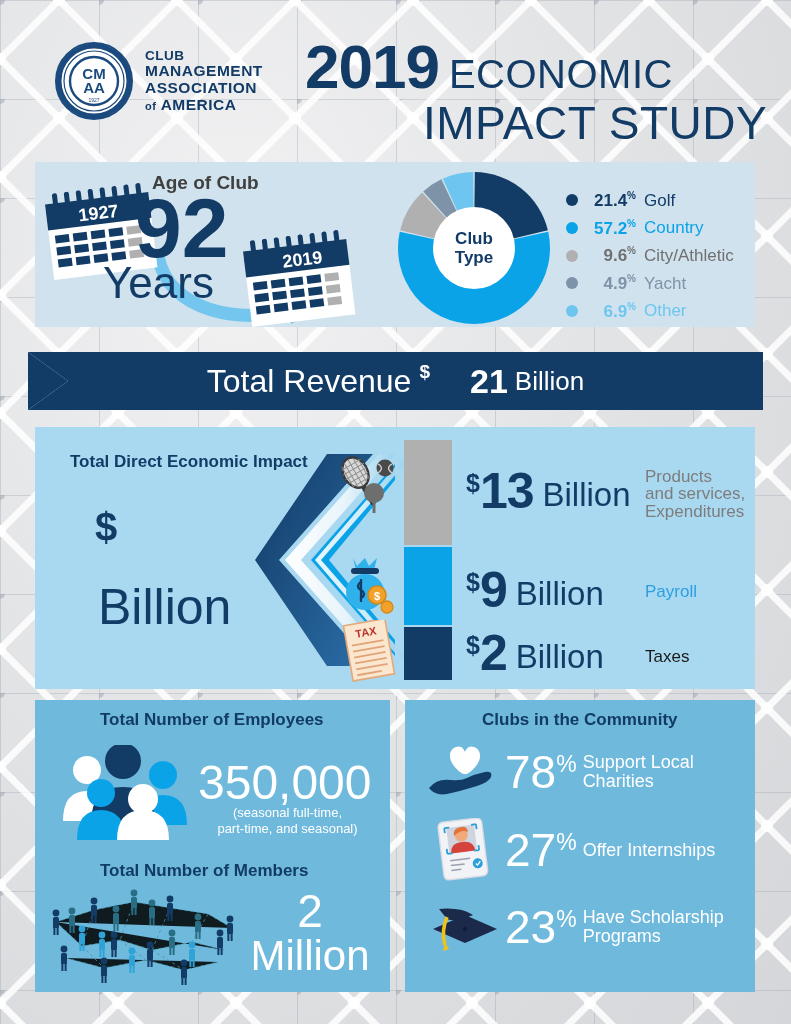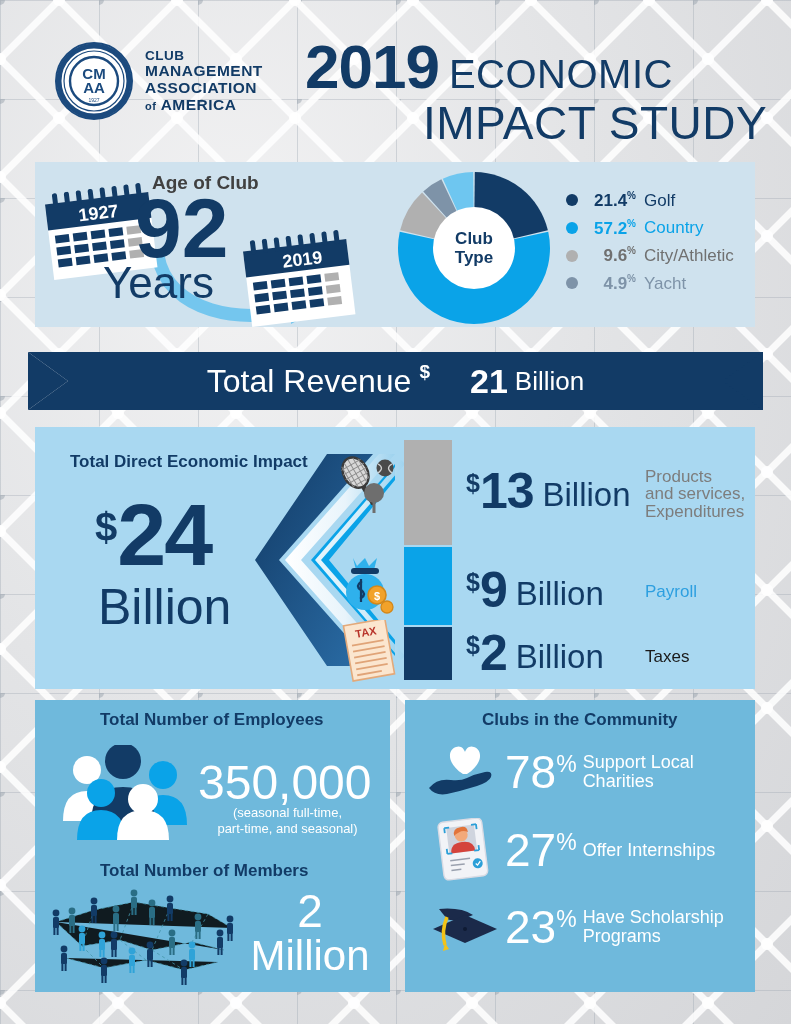--- a/index.html
+++ b/index.html
@@ -278,20 +278,25 @@
     <div class="leg-row">
       <span class="leg-dot" style="background: rgb(176, 176, 176);"></span>
       <span class="leg-pct" style="color: rgb(112, 112, 112);">9.6<span class="leg-sup">%</span></span>
       <span class="leg-name" style="color: rgb(112, 112, 112);">City/Athletic</span>
     </div>
     <div class="leg-row">
       <span class="leg-dot" style="background: rgb(126, 147, 168);"></span>
       <span class="leg-pct" style="color: rgb(126, 147, 168);">4.9<span class="leg-sup">%</span></span>
       <span class="leg-name" style="color: rgb(126, 147, 168);">Yacht</span>
     </div>
+    <div class="leg-row">
+      <span class="leg-dot" style="background: rgb(110, 198, 240);"></span>
+      <span class="leg-pct" style="color: rgb(110, 198, 240);">6.9<span class="leg-sup">%</span></span>
+      <span class="leg-name" style="color: rgb(110, 198, 240);">Other</span>
+    </div>
   </div>
 
 <div id="ribbon">
   <svg width="735" height="58" viewBox="0 0 735 58" style="position:absolute;left:0;top:0;">
     <path d="M0,0 L735,0 L735,58 L0,58 L40,29 Z" fill="#123b66"></path>
     <path d="M735,0 L735,58 L695,29 Z" fill="#123b66"></path>
     <path d="M0,0 L40,29 L0,58 Z" fill="#123b66"></path>
     <path d="M735,0 L695,29 L735,58 Z" fill="#123b66"></path>
   </svg>
   <div class="ribbon-text">
@@ -300,21 +305,20 @@
     <span class="rb-num">21</span>
     <span class="rb-b">Billion</span>
   </div>
 </div>
 
 <div class="panel" id="panel-impact"></div>
 
 <div class="impact-title">Total Direct Economic Impact</div>
 <div class="impact-24">
   <span class="imp-d">$</span>
-  <span class="imp-n">24</span>
 </div>
 <div class="impact-bill">Billion</div>
 
 <svg class="chev" width="150" height="220" viewBox="0 0 150 220">
   <defs>
     <linearGradient id="chevg" x1="0" y1="0" x2="1" y2="0">
       <stop offset="0%" stop-color="#ffffff"></stop>
       <stop offset="55%" stop-color="#e8f4fb"></stop>
       <stop offset="100%" stop-color="#9dd2ee"></stop>
     </linearGradient>

